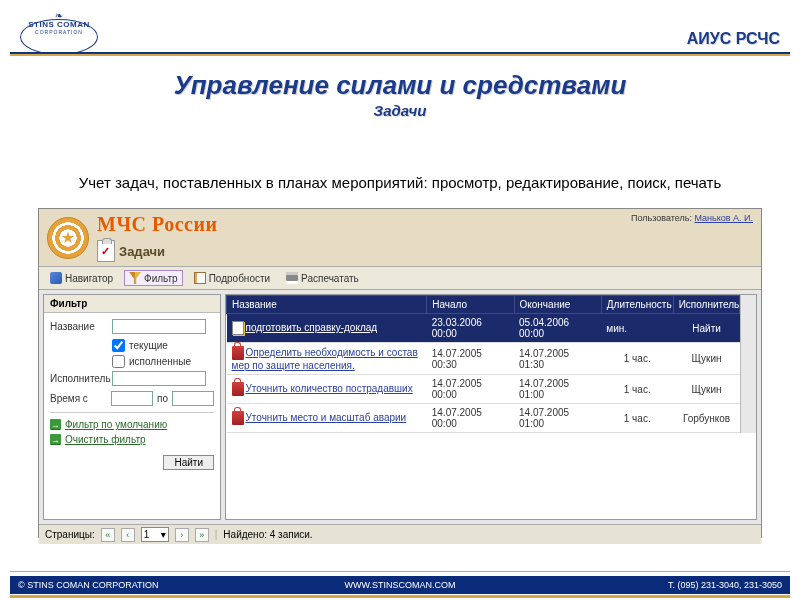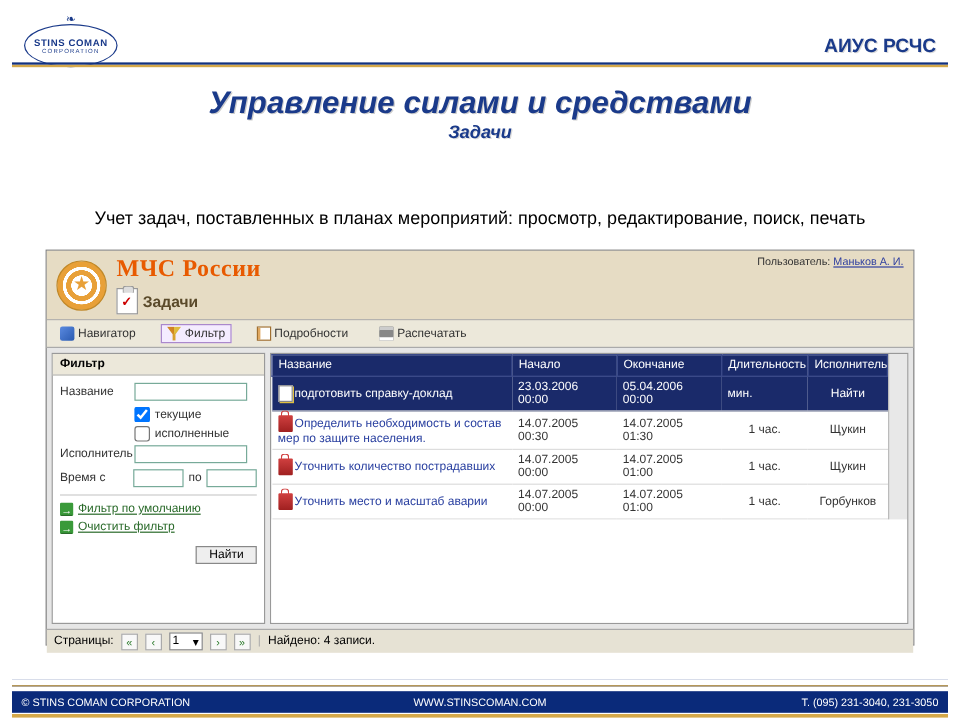--- a/index.html
+++ b/index.html
@@ -1,20 +1,20 @@
 <!DOCTYPE html>
 <html><head>
 <meta charset="utf-8">
 <style>
   * { box-sizing: border-box; margin: 0; padding: 0; }
   body { width: 800px; height: 600px; font-family: Arial, sans-serif; background: #fff; position: relative; overflow: hidden; }
 
   
   .logo { position: absolute; top: 10px; left: 20px; width: 78px; height: 50px; display:flex; flex-direction:column; align-items:center; }
-  .logo-oval { width:78px; height:36px; border:1.5px solid #1a3a8a; border-radius:50%; display:flex; flex-direction:column; align-items:center; justify-content:center; }
+  .logo-oval { width:78px; height:36px; border:1.5px solid #1a3a8a; border-radius:50%; display:flex; flex-direction:column; align-items:center; }
   .logo-text { font-size:8px; font-weight:bold; color:#1a3a8a; letter-spacing:0.5px; }
   .logo-sub { font-size:5px; color:#1a3a8a; letter-spacing:1px; }
   .logo-icon { font-size:10px; color:#1a3a8a; margin-bottom:-2px; }
   .title-right { position:absolute; top:30px; right:20px; color:#1a3a8a; font-weight:bold; font-size:16px; text-shadow:1px 1px 0 rgba(0,0,0,0.15); }
   .hr1 { position:absolute; top:52px; left:10px; right:10px; height:4px; background:linear-gradient(#0a2a7a,#1a3a8a); border-bottom:2px solid #d4a84a; }
   .page-title { position:absolute; top:70px; left:0; right:0; text-align:center; color:#1a3a8a; font-weight:bold; font-style:italic; font-size:26px; text-shadow:1px 1px 0 rgba(0,0,0,0.2); }
   .page-subtitle { position:absolute; top:102px; left:0; right:0; text-align:center; color:#1a3a8a; font-weight:bold; font-style:italic; font-size:15px; text-shadow:1px 1px 0 rgba(0,0,0,0.15); }
   .desc { position:absolute; top:174px; left:10px; right:10px; font-size:15px; color:#000; text-align:center;}
 
   
@@ -25,21 +25,21 @@
   .emblem::after { content:"★"; position:absolute; top:50%; left:50%; transform:translate(-50%,-55%); color:#e8a038; font-size:16px; }
   .app-title { display:flex; flex-direction:column; gap:4px; }
   .app-title-main { color:#e85a00; font-weight:bold; font-size:20px; font-family:Georgia,serif; letter-spacing:0.5px; }
   .app-title-sub { display:flex; align-items:center; gap:4px; color:#5a4a2a; font-weight:bold; font-size:13px; }
   .clip-icon { width:18px; height:22px; background:#fff; border:1px solid #999; position:relative; }
   .clip-icon::before { content:""; position:absolute; top:-3px; left:4px; width:8px; height:5px; border:1px solid #999; border-bottom:none; border-radius:3px 3px 0 0; background:#ddd; }
   .clip-icon::after { content:"✓"; position:absolute; top:4px; left:3px; color:#c00; font-size:11px; }
   .user-line { margin-left:auto; font-size:9px; color:#333; align-self:flex-start; }
   .user-line a { color:#3040a0; text-decoration:underline; cursor:pointer; }
 
-  .toolbar { background:#ece8da; border-bottom:1px solid #aaa; padding:3px 6px; display:flex; gap:16px; }
+  .toolbar { background:#ece8da; border-bottom:1px solid #aaa; padding:3px 6px; display:flex; gap:6px; }
   .tool-btn { display:flex; align-items:center; gap:3px; padding:1px 4px; border:1px solid transparent; cursor:pointer; font-size:10px; color:#333; }
   .tool-btn.active { border:1px solid #a8c; background:#f4ecff; }
   .tool-ico { width:12px; height:12px; display:inline-block; }
   .ico-nav { background:linear-gradient(135deg,#5a8ae0,#2a5ab0); border-radius:2px; }
   .ico-filter { background:conic-gradient(#e0c040,#d08020); clip-path:polygon(0 0,100% 0,60% 55%,60% 100%,40% 100%,40% 55%); }
   .ico-details { background:#fff; border:1px solid #a07030; box-shadow:inset 2px 0 0 #e0a860; }
   .ico-print { background:#888; border-radius:1px; box-shadow:inset 0 -3px 0 #fff, inset 0 3px 0 #ccc; }
 
   .app-body { display:flex; height:234px; }
   .filter-panel { width:178px; background:#fff; border:1px solid #999; margin:4px; display:flex; flex-direction:column; }
@@ -54,21 +54,21 @@
   .flink { display:flex; align-items:center; gap:4px; color:#2a6a2a; font-size:10px; text-decoration:underline; cursor:pointer; margin-bottom:4px; }
   .flink .arrow { width:11px; height:11px; background:#3a9a3a; color:#fff; font-size:9px; display:flex; align-items:center; justify-content:center; border-radius:1px; }
   .find-btn { margin-left:auto; display:block; margin-top:6px; font-size:10px; padding:1px 10px; border:1px solid #888; background:#eee; cursor:pointer; float:right; }
 
   .grid-wrap { flex:1; margin:4px 4px 4px 0; background:#fff; border:1px solid #999; overflow:hidden; display:flex; flex-direction:column;}
   table { width:100%; border-collapse:collapse; font-size:10px; table-layout:fixed; }
   th { background:#1a2a6a; color:#fff; font-weight:normal; text-align:left; padding:3px 5px; border:1px solid #3a4a8a; }
   td { padding:3px 5px; border-bottom:1px solid #ddd; vertical-align:middle; color:#333; }
   tr.sel td { background:#1a2a6a; color:#fff; }
   tr.sel td a { color:#fff; }
-  td a { color:#2a40a0; cursor:pointer; }
+  td a { color:#2a40a0; text-decoration:underline; cursor:pointer; }
   .row-ico { width:12px; height:14px; display:inline-block; vertical-align:middle; margin-right:2px; }
   .ico-doc { background:#fff; border:1px solid #888; box-shadow:1px 1px 0 #e0c040; }
   .ico-lock { background:linear-gradient(#d04040,#a02020); border-radius:1px; position:relative; }
   .ico-lock::before { content:""; position:absolute; top:-4px; left:2px; width:5px; height:5px; border:1.5px solid #d04040; border-bottom:none; border-radius:3px 3px 0 0; }
   .grid-space { flex:1; background:#fff; }
   .scrollbar-v { width:16px; background:#e8e8e8; border-left:1px solid #bbb; }
 
   .status { background:#e6e2d4; border-top:1px solid #aaa; padding:2px 6px; display:flex; align-items:center; gap:6px; font-size:10px; }
   .pg-btn { width:14px; height:14px; border:1px solid #aaa; background:#f8f8f8; display:flex; align-items:center; justify-content:center; font-size:9px; cursor:pointer; color:#2a7a2a; }
   .pg-sel { width:28px; height:15px; border:1px solid #888; background:#fff; font-size:10px; text-align:center; display:flex; align-items:center; justify-content:space-between; padding:0 2px;}

